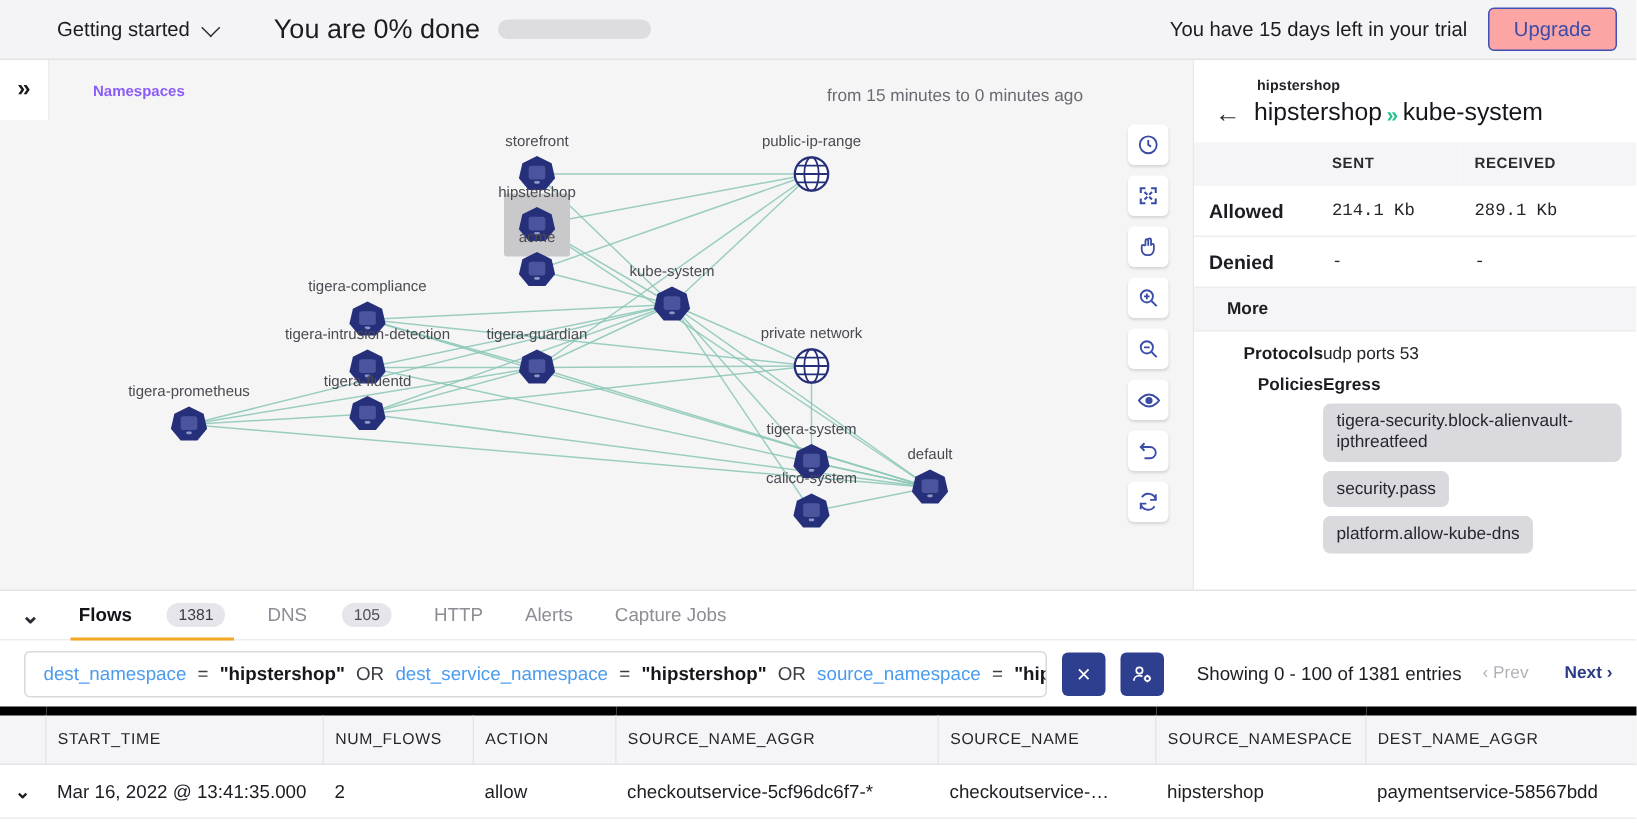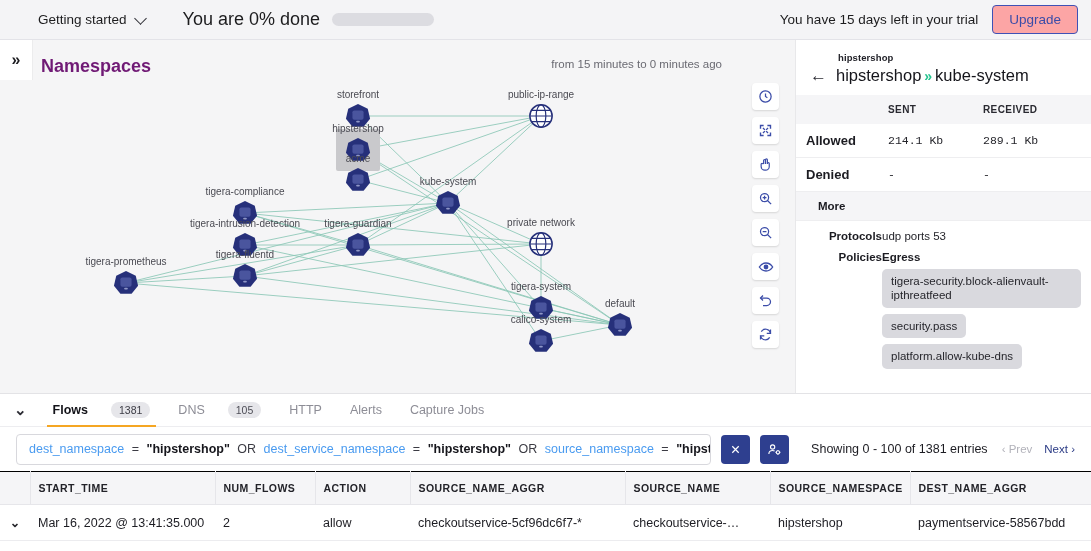--- a/index.html
+++ b/index.html
@@ -50,22 +50,22 @@
     background: #ffffff; display: flex; align-items: center; justify-content: center;
     cursor: pointer; border-right: 1px solid #ececed;
   }
   .dchev { color: #1b1b1f; font-size: 16px; line-height: 1; font-weight: bold; }
 
   .graph-pane {
     position: absolute; left: 0; top: 0; width: 795px; height: 353px;
     background: #f5f5f6; overflow: hidden;
   }
   .graph-title {
-    position: absolute; left: 41px; top: 16px;
-    font-size: 18px; color: #701a75; font-weight: 600;
+    position: absolute; left: 62px; top: 16px;
+    font-size: 10px; color: #8b5cf6; font-weight: 600;
   }
   .graph-time {
     position: absolute; right: 73px; top: 18px;
     font-size: 11.5px; color: #6a6a72;
   }
 
   
   .node { position: absolute; }
   .node-shape {
     position: absolute; left: 0; top: 0; width: 26px; height: 26px;
@@ -164,27 +164,27 @@
   .q .op { color: #3c3c44; margin: 0 4px; }
   .q .str { color: #16161c; font-weight: bold; }
   .q .bool { color: #3c3c44; margin: 0 4px; }
   .sq-btn {
     width: 29px; height: 29px; background: #2e3f8f; border-radius: 4px;
     display: flex; align-items: center; justify-content: center; cursor: pointer;
     margin-left: 10px; flex: none;
   }
   .showing { margin-left: 22px; font-size: 12.5px; color: #1d1d23; white-space: nowrap; }
   .pg { margin-left: 14px; font-size: 11.5px; color: #b2b2ba; cursor: pointer; }
-  .pg.next { color: #2b3b85; font-weight: normal; margin-left: 12px; }
+  .pg.next { color: #2b3b85; font-weight: bold; margin-left: 24px; }
 
   table.flows { width: 1091px; border-collapse: collapse; table-layout: fixed; }
   table.flows th {
-    background: #f5f5f7; font-size: 10.5px; font-weight: bold; letter-spacing: .45px;
+    background: #f5f5f7; font-size: 10.5px; font-weight: normal; letter-spacing: .45px;
     color: #232329; text-align: left; padding: 10px 8px; border-right: 1px solid #e6e6ea;
-    border-top: 1px solid #000000; border-bottom: 1px solid #e6e6ea;
+    border-top: 6px solid #000000; border-bottom: 1px solid #e6e6ea;
   }
   table.flows td {
     font-size: 12.5px; color: #1d1d23; padding: 10px 8px;
     border-bottom: 1px solid #ececef; white-space: nowrap; overflow: hidden;
   }
   .cell-expand { width: 28px; text-align: center; color: #3a3a44; font-weight: bold; cursor: pointer; }
   .c0 { width: 30px; } .c1 { width: 185px; } .c2 { width: 100px; }
   .c3 { width: 95px; } .c4 { width: 215px; } .c5 { width: 145px; }
   .c6 { width: 140px; } .c7 { width: 181px; }
 </style>

